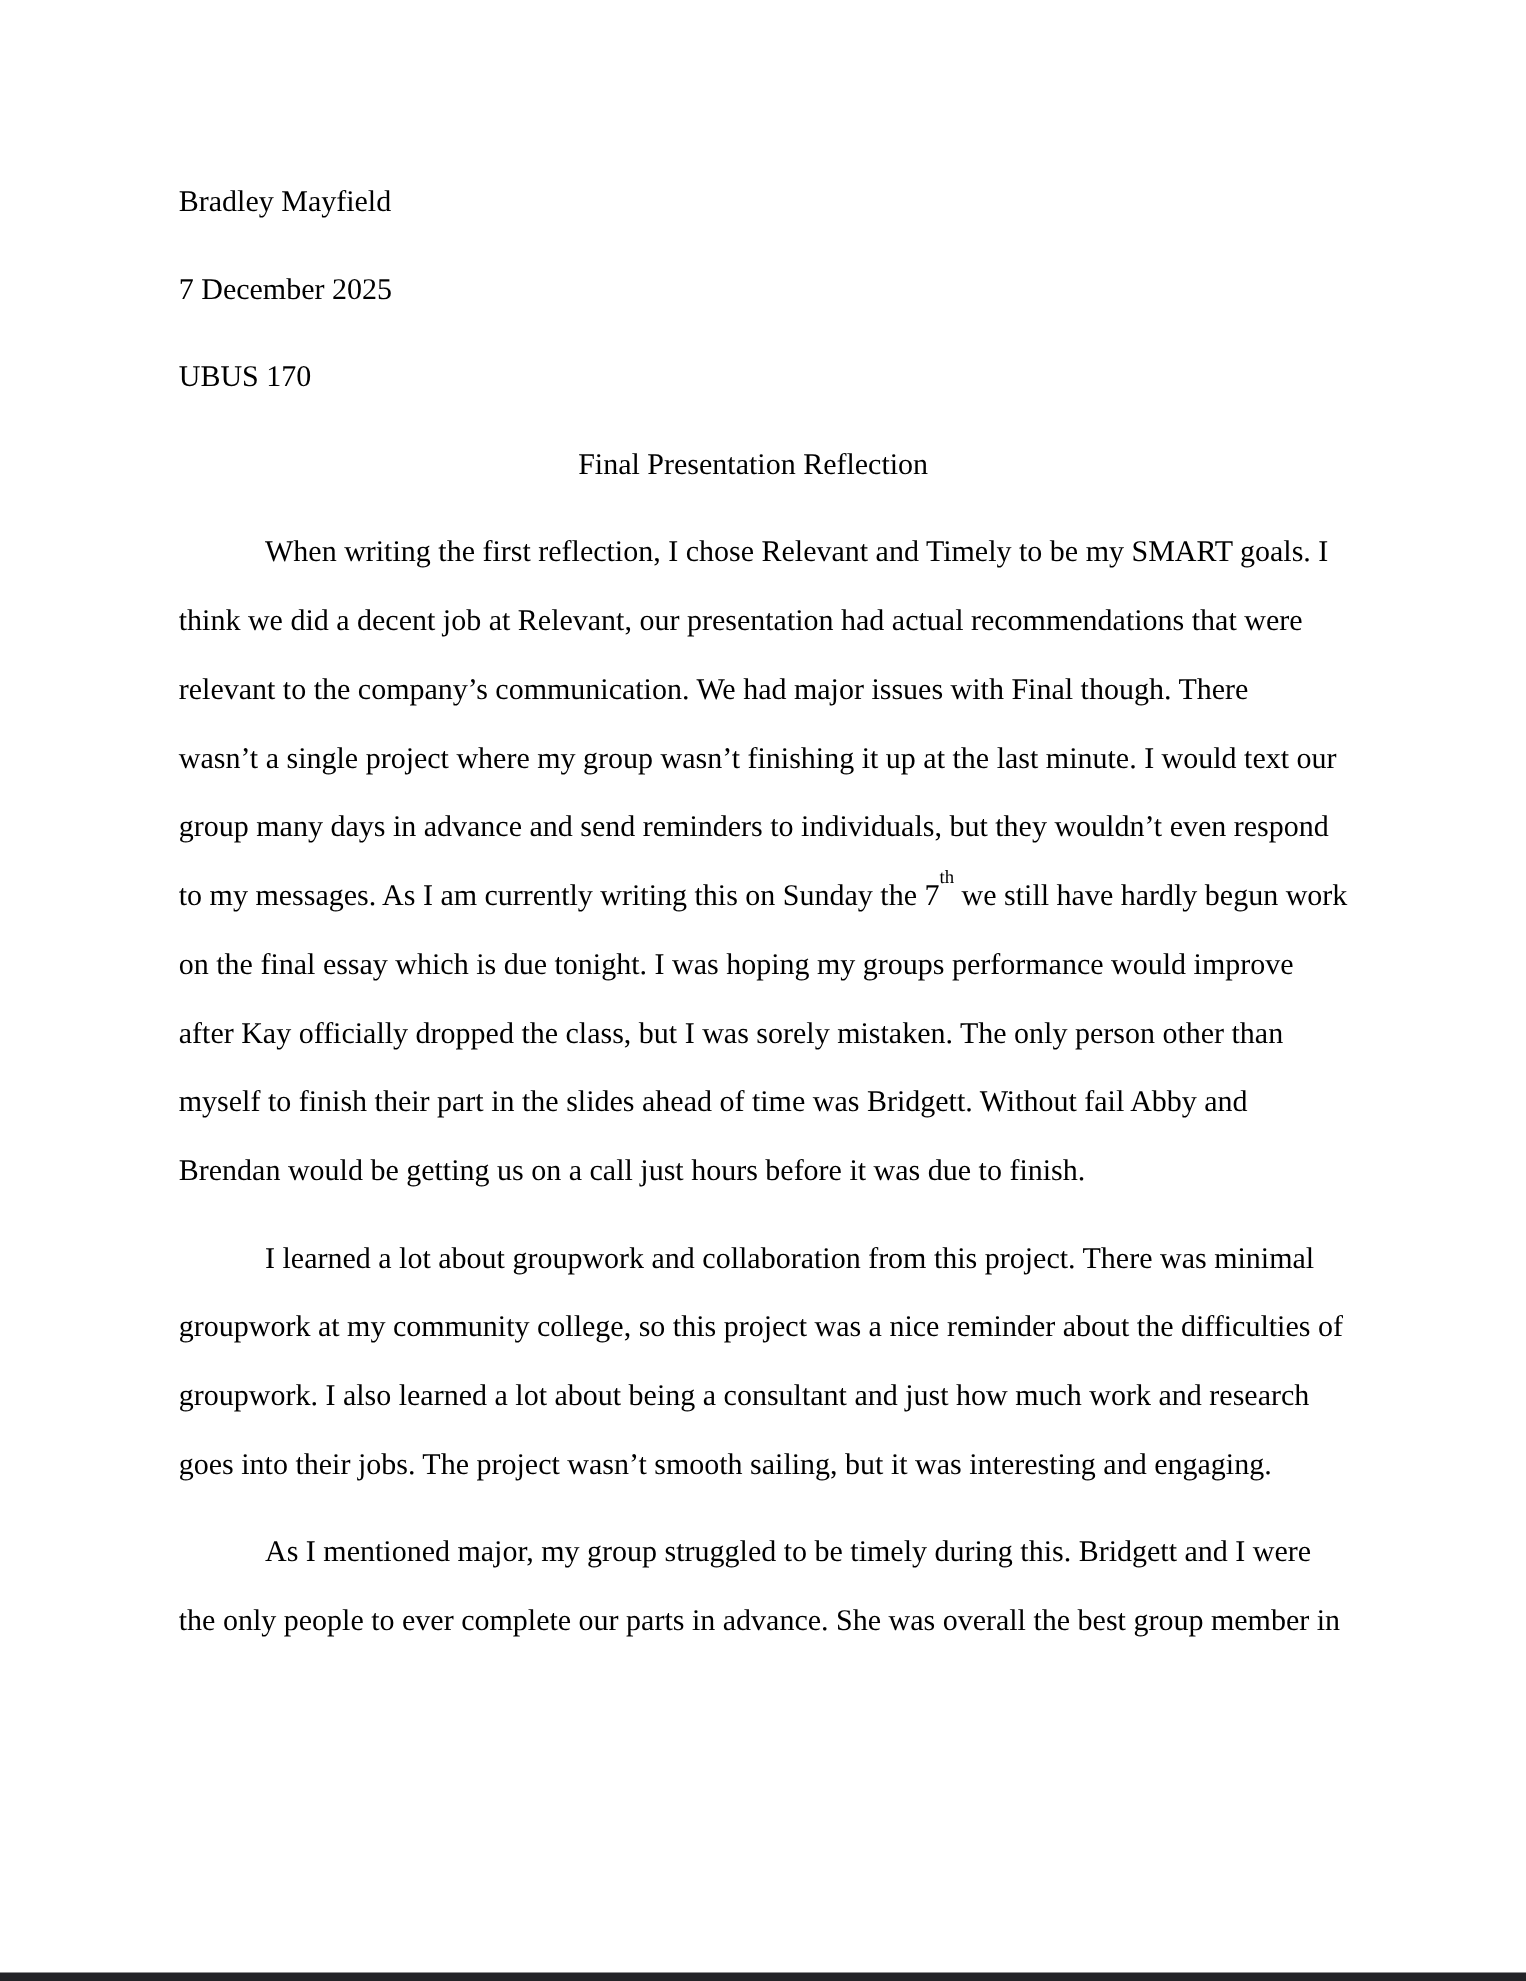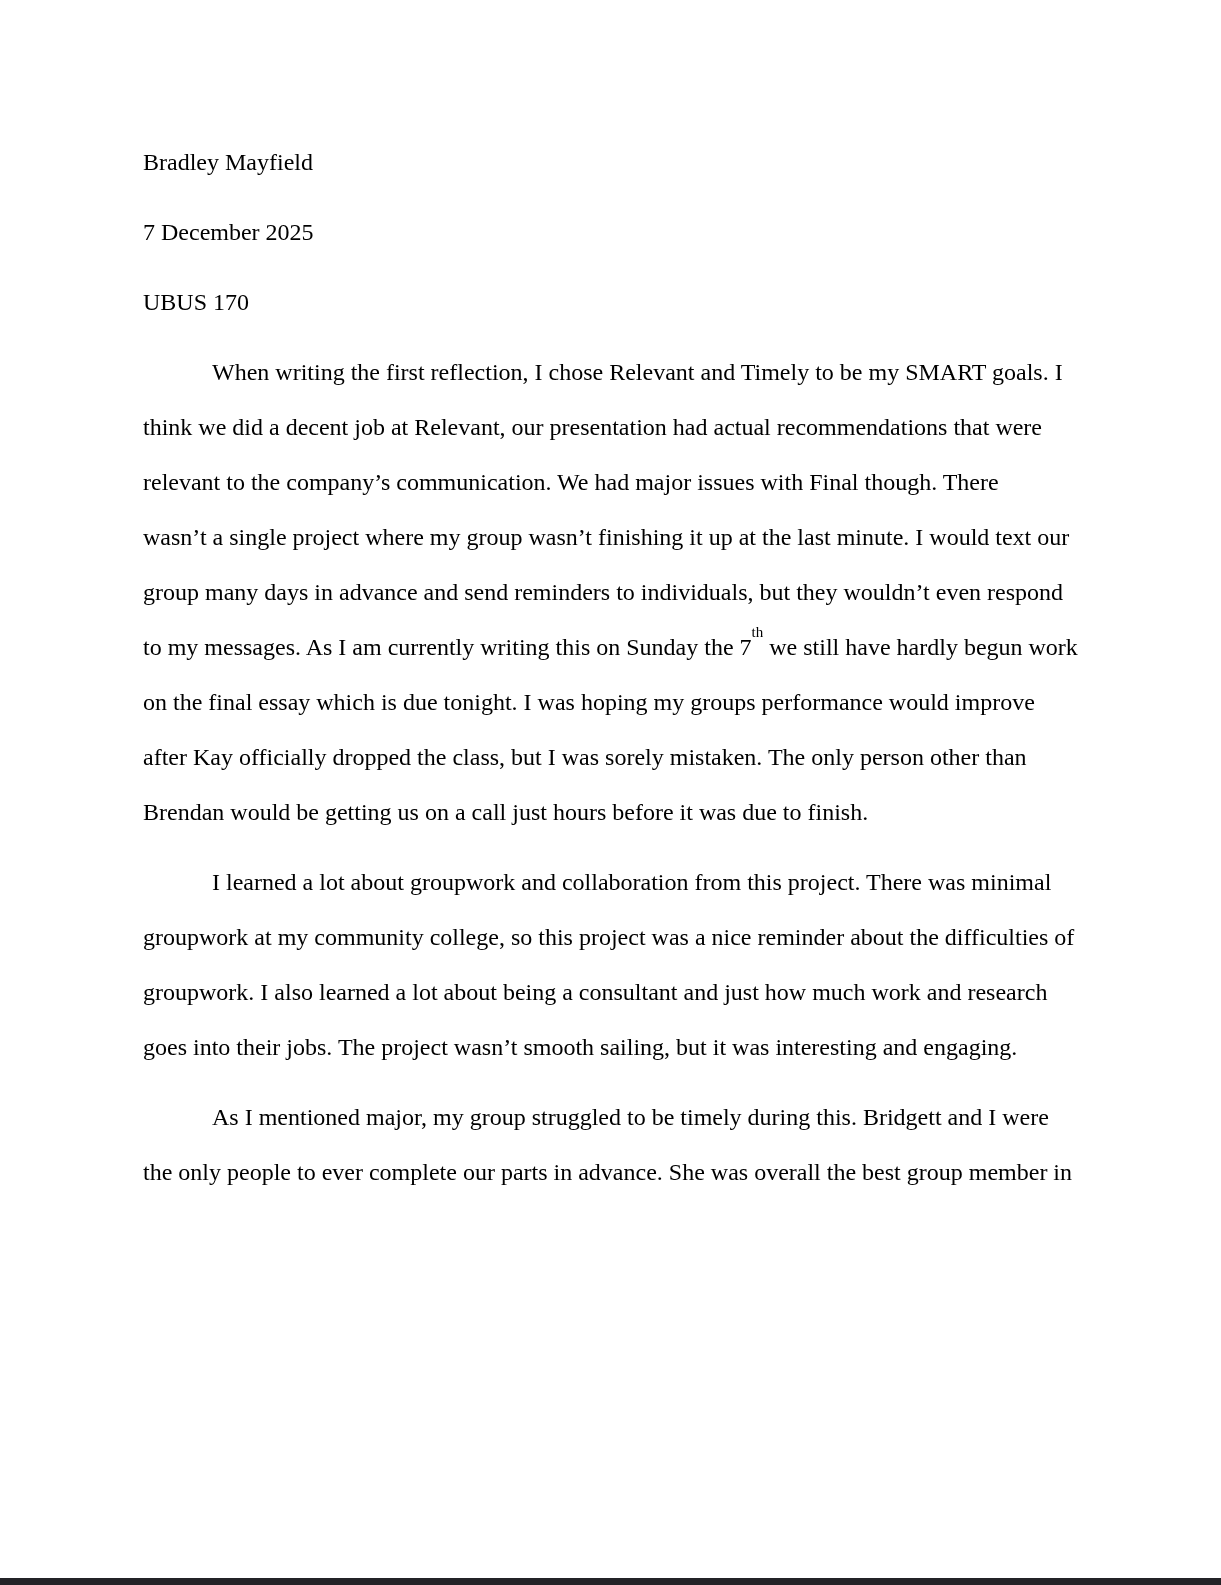--- a/index.html
+++ b/index.html
@@ -63,30 +63,34 @@
         <div class="para">
           <div class="doc-line">Bradley Mayfield</div>
         </div>
         <div class="para">
           <div class="doc-line">7 December 2025</div>
         </div>
         <div class="para">
           <div class="doc-line">UBUS 170</div>
         </div>
       </div>
+    <div class="para">
+      <div class="doc-line title-line">Final Presentation Reflection</div>
+    </div>
     <div>
         <div class="para">
           <div class="doc-line indent">When writing the first reflection, I chose Relevant and Timely to be my SMART goals. I</div>
           <div class="doc-line">think we did a decent job at Relevant, our presentation had actual recommendations that were</div>
           <div class="doc-line">relevant to the company’s communication. We had major issues with Final though. There</div>
           <div class="doc-line">wasn’t a single project where my group wasn’t finishing it up at the last minute. I would text our</div>
           <div class="doc-line">group many days in advance and send reminders to individuals, but they wouldn’t even respond</div>
           <div class="doc-line">to my messages. As I am currently writing this on Sunday the 7<sup class="ord">th</sup> we still have hardly begun work</div>
           <div class="doc-line">on the final essay which is due tonight. I was hoping my groups performance would improve</div>
           <div class="doc-line">after Kay officially dropped the class, but I was sorely mistaken. The only person other than</div>
+          <div class="doc-line">myself to finish their part in the slides ahead of time was Bridgett. Without fail Abby and</div>
           <div class="doc-line">Brendan would be getting us on a call just hours before it was due to finish.</div>
         </div>
         <div class="para">
           <div class="doc-line indent">I learned a lot about groupwork and collaboration from this project. There was minimal</div>
           <div class="doc-line">groupwork at my community college, so this project was a nice reminder about the difficulties of</div>
           <div class="doc-line">groupwork. I also learned a lot about being a consultant and just how much work and research</div>
           <div class="doc-line">goes into their jobs. The project wasn’t smooth sailing, but it was interesting and engaging.</div>
         </div>
         <div class="para">
           <div class="doc-line indent">As I mentioned major, my group struggled to be timely during this. Bridgett and I were</div>

